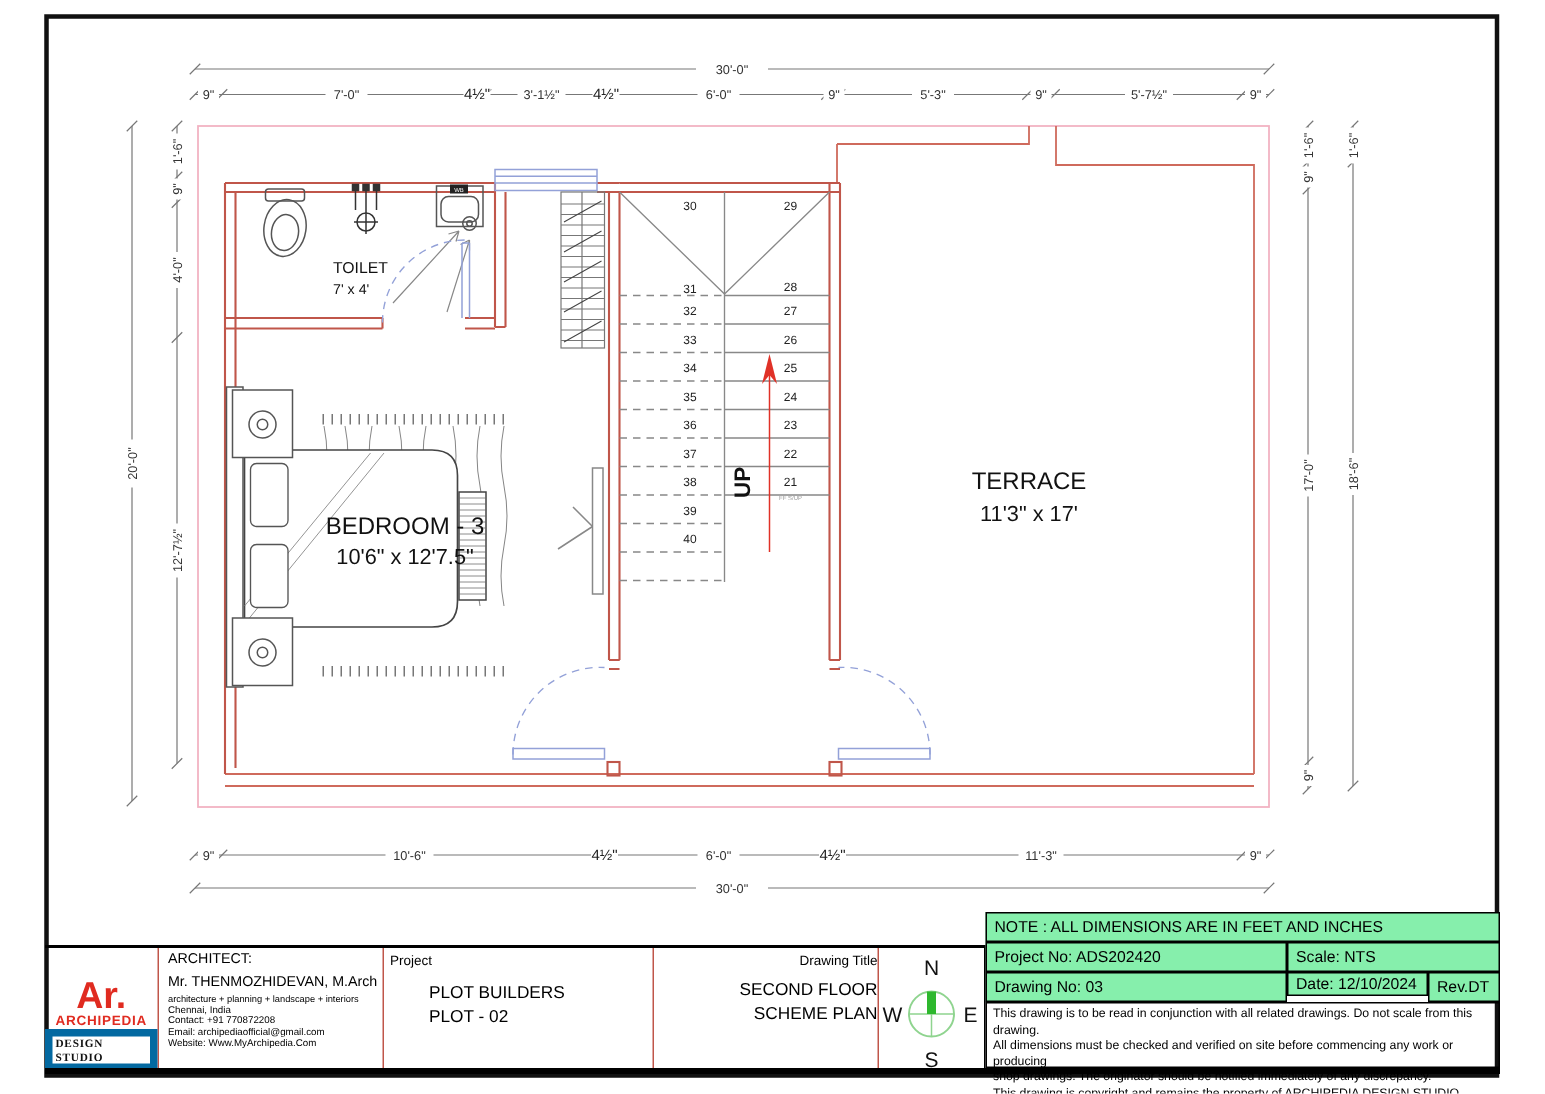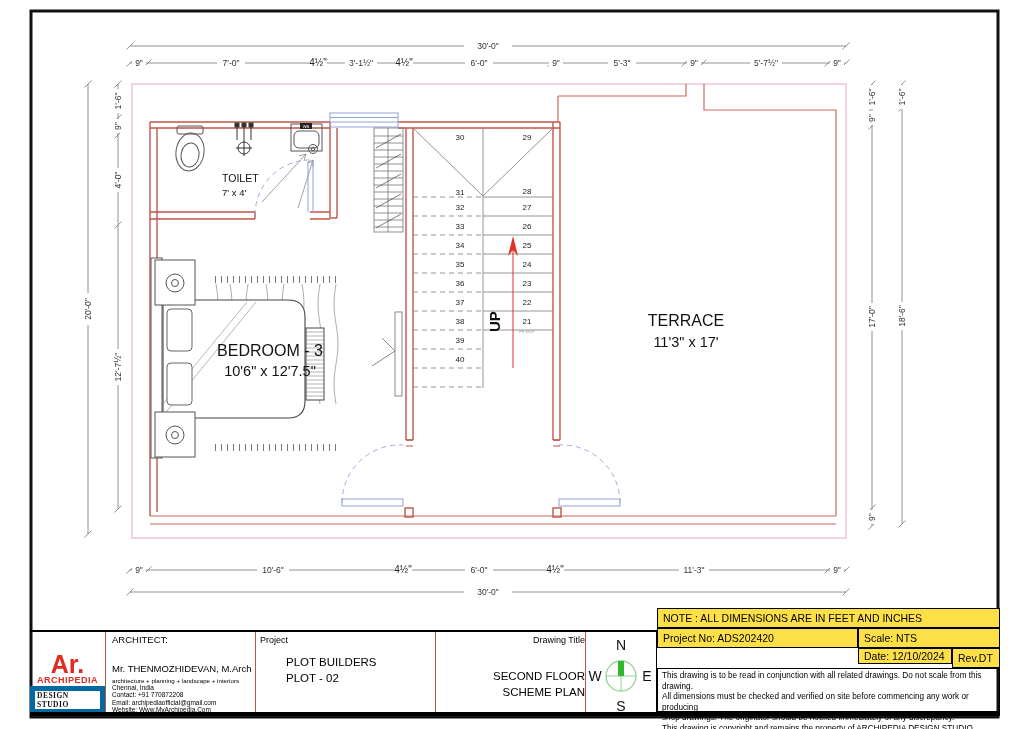--- a/index.html
+++ b/index.html
@@ -9,37 +9,37 @@
   .dimtxt{font-size:8.5px;fill:#333;}
   .dimtxt-big{font-size:10px;fill:#222;}
   .roomname{font-size:16px;fill:#111;}
   .roomsize{font-size:14.5px;fill:#111;}
   .smallroom{font-size:10.5px;fill:#111;}
   .smallsize{font-size:9.5px;fill:#111;}
   .stairnum{font-size:8px;fill:#222;}
   #titleblock{position:absolute;left:30px;top:608px;width:970px;height:109px;}
   #titleblock *{box-sizing:border-box;}
   .tb-right{position:absolute;left:627px;top:0;width:343px;height:104px;}
-  .tb-cell{position:absolute;border:1.5px solid #000;background:#fde047;font-size:10.5px;color:#000;display:flex;align-items:center;padding:0 5px;white-space:nowrap;}
+  .tb-cell{position:absolute;border:1.5px solid #000;background:#86efac;font-size:10.5px;color:#000;display:flex;align-items:center;padding:0 5px;white-space:nowrap;}
   .disclaimer{position:absolute;left:0;top:60px;width:343px;height:44px;border:1.5px solid #000;font-size:8.2px;line-height:1.28;padding:2px 4px;color:#000;}
   .tb-left{position:absolute;left:0;top:22px;width:627px;height:82px;border-top:2.5px solid #000;}
   .tb-lcell{position:absolute;top:0;height:82px;border-right:1px solid #c0564a;}
   .bottom-bar{position:absolute;left:0;top:104px;width:970px;height:4px;background:#000;}
   .logo{display:flex;flex-direction:column;align-items:center;justify-content:flex-end;height:100%;}
   .logo-ar{font-size:25px;font-weight:bold;color:#e02b20;line-height:0.9;}
   .logo-arch{font-size:9px;font-weight:bold;color:#e02b20;letter-spacing:0.5px;}
   .logo-ds{font-size:7.5px;font-weight:bold;font-family:"Liberation Serif",serif;border:5px solid #0369a1;padding:0 2px;letter-spacing:0.5px;margin-top:1px;color:#111;}
   .arch-cell{font-size:6.5px;color:#000;padding:3px 0 0 6px;line-height:1.15;}
-  .arch-l1{font-size:9.5px;margin-bottom:18px;}
+  .arch-l1{font-size:9.5px;margin-bottom:4px;}
   .arch-l2{font-size:9.5px;margin-bottom:2px;}
   .arch-studio{font-size:14.5px;margin-bottom:1px;}
   .arch-tag{font-size:6.2px;}
   .proj-label{font-size:9px;color:#000;padding:3px 0 0 4px;}
   .proj-name{font-size:11.5px;color:#000;padding-left:30px;margin-top:10px;line-height:1.35;}
-  .dt-name{font-size:11.5px;color:#000;padding-left:14px;margin-top:24px;line-height:1.35;}
+  .dt-name{font-size:11.5px;color:#000;padding-left:14px;margin-top:8px;line-height:1.35;}
 </style>
 </head>
 <body>
 
 <svg width="1030" height="729" viewBox="0 0 1030 729">
 
   <rect x="31" y="11" width="967" height="706" fill="none" stroke="#111" stroke-width="3"></rect>
 
   <g>
     <rect x="132" y="84" width="714" height="454" fill="none" stroke="#f2b3c3" stroke-width="1.2"></rect>
@@ -305,20 +305,23 @@
   <div class="tb-right">
     <div class="tb-cell" style="left:0;top:0;width:343px;height:20px;">
       <span>NOTE : ALL DIMENSIONS ARE IN FEET AND INCHES</span>
     </div>
     <div class="tb-cell" style="left:0;top:20px;width:201px;height:20px;">
       <span>Project No:  ADS202420</span>
     </div>
     <div class="tb-cell" style="left:201px;top:20px;width:142px;height:20px;">
       <span>Scale: NTS</span>
     </div>
+    <div class="tb-cell" style="left:0;top:40px;width:201px;height:20px;">
+      <span>Drawing No:  03</span>
+    </div>
     <div class="tb-cell" style="left:201px;top:40px;width:94px;height:16px;">
       <span>Date: 12/10/2024</span>
     </div>
     <div class="tb-cell" style="left:295px;top:40px;width:48px;height:20px;">
       <span>Rev.DT</span>
     </div>
     <div class="disclaimer">
       <div>This drawing is to be read in conjunction with all related drawings. Do not scale from this drawing.</div>
       <div>All dimensions must be checked and verified on site before commencing any work or producing</div>
       <div>shop drawings. The originator should be notified immediately of any discrepancy.</div>

